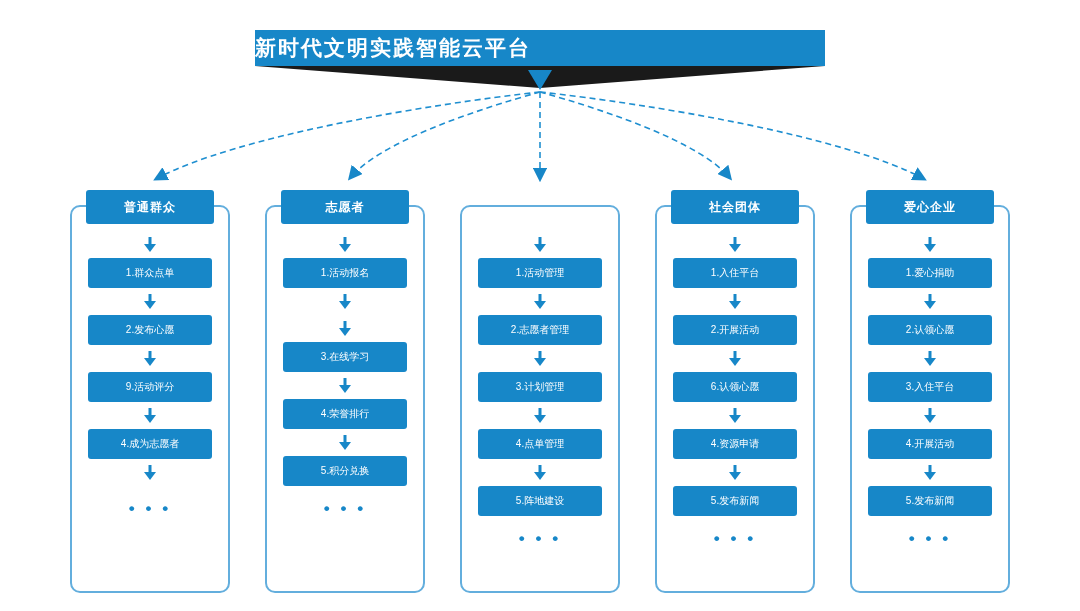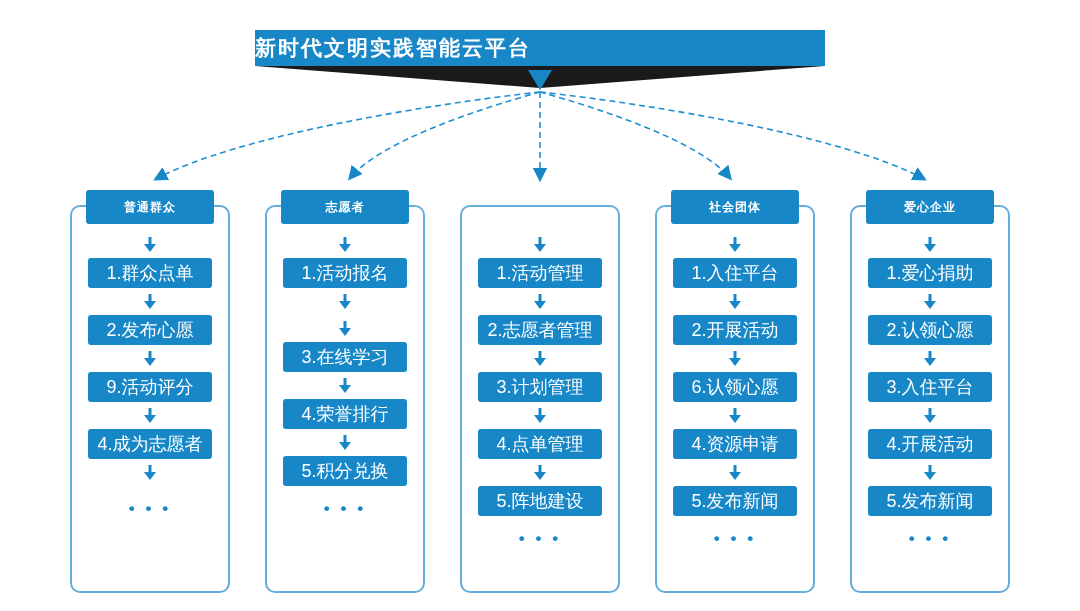--- a/index.html
+++ b/index.html
@@ -30,21 +30,21 @@
   
   .columns{position:absolute;left:70px;top:205px;width:940px;height:392px;
     display:flex;justify-content:space-between;}
   .column{position:relative;width:160px;height:388px;
     border:2px solid var(--frame-border);border-radius:10px;
     display:flex;flex-direction:column;align-items:center;padding-top:24px;}
   .col-header{position:absolute;top:-17px;left:50%;transform:translateX(-50%);
     width:128px;height:34px;background:var(--primary);color:#fff;border-radius:3px;
     font-size:12px;font-weight:bold;text-align:center;line-height:34px;letter-spacing:1px;}
   .item{width:124px;height:30px;background:var(--primary);color:#fff;border-radius:3px;
-    font-size:18px;text-align:center;line-height:30px;flex-shrink:0;}
+    font-size:10px;text-align:center;line-height:30px;flex-shrink:0;}
   .arr{position:relative;width:14px;height:15px;margin:6px auto;flex-shrink:0;}
   .arr::before{content:"";position:absolute;left:50%;transform:translateX(-50%);
     top:0;width:3px;height:8px;background:var(--primary);}
   .arr::after{content:"";position:absolute;left:50%;transform:translateX(-50%);
     top:7px;width:0;height:0;border-left:6px solid transparent;border-right:6px solid transparent;
     border-top:8px solid var(--primary);}
   .more{margin-top:14px;color:var(--primary);font-size:17px;font-weight:bold;
     letter-spacing:3px;line-height:1;}
 </style>
 </head>

